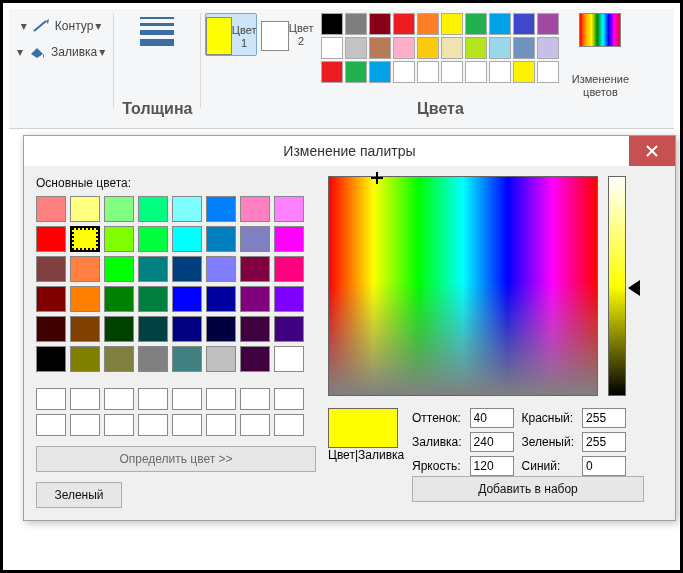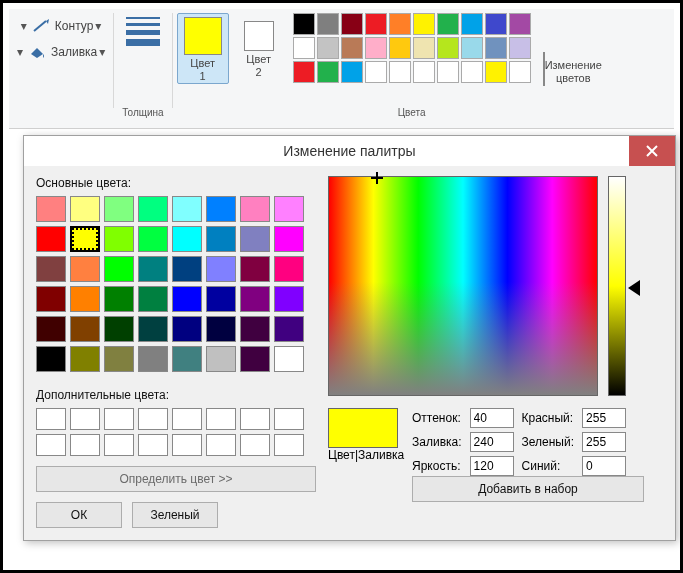--- a/index.html
+++ b/index.html
@@ -12,32 +12,32 @@
   .ribbon-sep { width: 1px; height: 95px; background: #d8d8d8; margin: 4px 2px 0; }
   .outline-fill { padding-top: 6px; }
   .of-row { display: flex; align-items: center; height: 22px; margin-bottom: 4px; }
   .of-icon { width: 20px; height: 16px; display: flex; align-items: center; justify-content: center; margin: 0 4px 0 2px; }
   .of-row span.lbl { color: #444; cursor: default; }
   .dd { color: #555; margin-left: 2px; }
   .tiny-arrow { color: #555; width: 10px; text-align: center; }
 
   .lines-icon { display: flex; flex-direction: column; gap: 4px; width: 34px; padding-top: 4px; }
   .lines-icon div { height: 4px; background: #3a6ea5; }
-  .grp-label { font-size: 10px; color: #555; margin-top: auto; padding-bottom: 6px; text-align: left; }
-
-  .color-slot { display: flex; flex-direction: column; align-items: center; width: 52px; padding-top: 4px; }
+  .grp-label { font-size: 16px; color: #555; margin-top: auto; padding-bottom: 6px; text-align: left; font-weight: bold; }
+
+  .color-slot { display: flex; flex-direction: row; align-items: center; width: 52px; padding-top: 4px; }
   .color-slot .sw { width: 38px; height: 38px; border: 1px solid #888; }
   .color-slot.sel { background: #cde6f7; border: 1px solid #7ba7ce; border-radius: 2px; padding-top: 3px; }
   .slot-lbl { font-size: 11px; color: #444; text-align: center; line-height: 13px; margin-top: 2px; white-space: pre; }
 
   .palette-wrap { display: flex; flex-direction: column; align-items: center; padding-top: 4px; }
   .palette { display: grid; grid-template-columns: repeat(10, 22px); grid-auto-rows: 22px; gap: 2px; }
   .palette .c { border: 1px solid #aaa; }
 
-  .rainbow-btn { display: flex; flex-direction: row; align-items: center; padding-top: 4px; width: 70px; }
+  .rainbow-btn { display: flex; flex-direction: column; align-items: center; padding-top: 4px; width: 70px; gap: 20px; }
   .rainbow { width: 42px; height: 34px; background: linear-gradient(90deg, red, orange, yellow, green, cyan, blue, magenta, red); border: 1px solid #888; }
 
   
   .dialog { position: absolute; left: 20px; top: 132px; width: 653px; background: #f0f0f0; border: 1px solid #a0a0a0; box-shadow: 2px 2px 8px rgba(0,0,0,0.25); }
   .titlebar { height: 30px; background: #fff; position: relative; display: flex; align-items: center; justify-content: center; }
   .titlebar .ttl { font-size: 14px; color: #333; }
   .closebtn { position: absolute; right: 0; top: 0; width: 46px; height: 30px; background: #c75050; color: #fff; display: flex; align-items: center; justify-content: center; cursor: default; }
   .closebtn svg { width: 12px; height: 12px; }
 
   .dlg-body { padding: 10px 12px 12px; display: flex; gap: 12px; }
@@ -236,42 +236,40 @@
             <div class="c" style="background: rgb(0, 0, 0);"></div>
             <div class="c" style="background: rgb(128, 128, 0);"></div>
             <div class="c" style="background: rgb(128, 128, 64);"></div>
             <div class="c" style="background: rgb(128, 128, 128);"></div>
             <div class="c" style="background: rgb(64, 128, 128);"></div>
             <div class="c" style="background: rgb(192, 192, 192);"></div>
             <div class="c" style="background: rgb(64, 0, 64);"></div>
             <div class="c" style="background: rgb(255, 255, 255);"></div>
           </div>
         <div class="spacer-block"></div>
-        <div class="sect-lbl">Дополнительные цвета:</div>
         <div class="custom-grid" id="custom-grid">
             <div class="c"></div>
             <div class="c"></div>
             <div class="c"></div>
             <div class="c"></div>
             <div class="c"></div>
             <div class="c"></div>
             <div class="c"></div>
             <div class="c"></div>
             <div class="c"></div>
             <div class="c"></div>
             <div class="c"></div>
             <div class="c"></div>
             <div class="c"></div>
             <div class="c"></div>
             <div class="c"></div>
             <div class="c"></div>
           </div>
         <div class="btn" style="width:100%">Определить цвет &gt;&gt;</div>
         <div class="btn-row">
-          <div class="btn enabled">ОК</div>
           <div class="btn enabled">Зеленый</div>
         </div>
       </div>
       <div class="right-col">
         <div class="field">
           <div class="crosshair"></div>
         </div>
         <div class="lum"></div>
         <div class="lum-arrow"></div>
         <div class="preview"></div>

